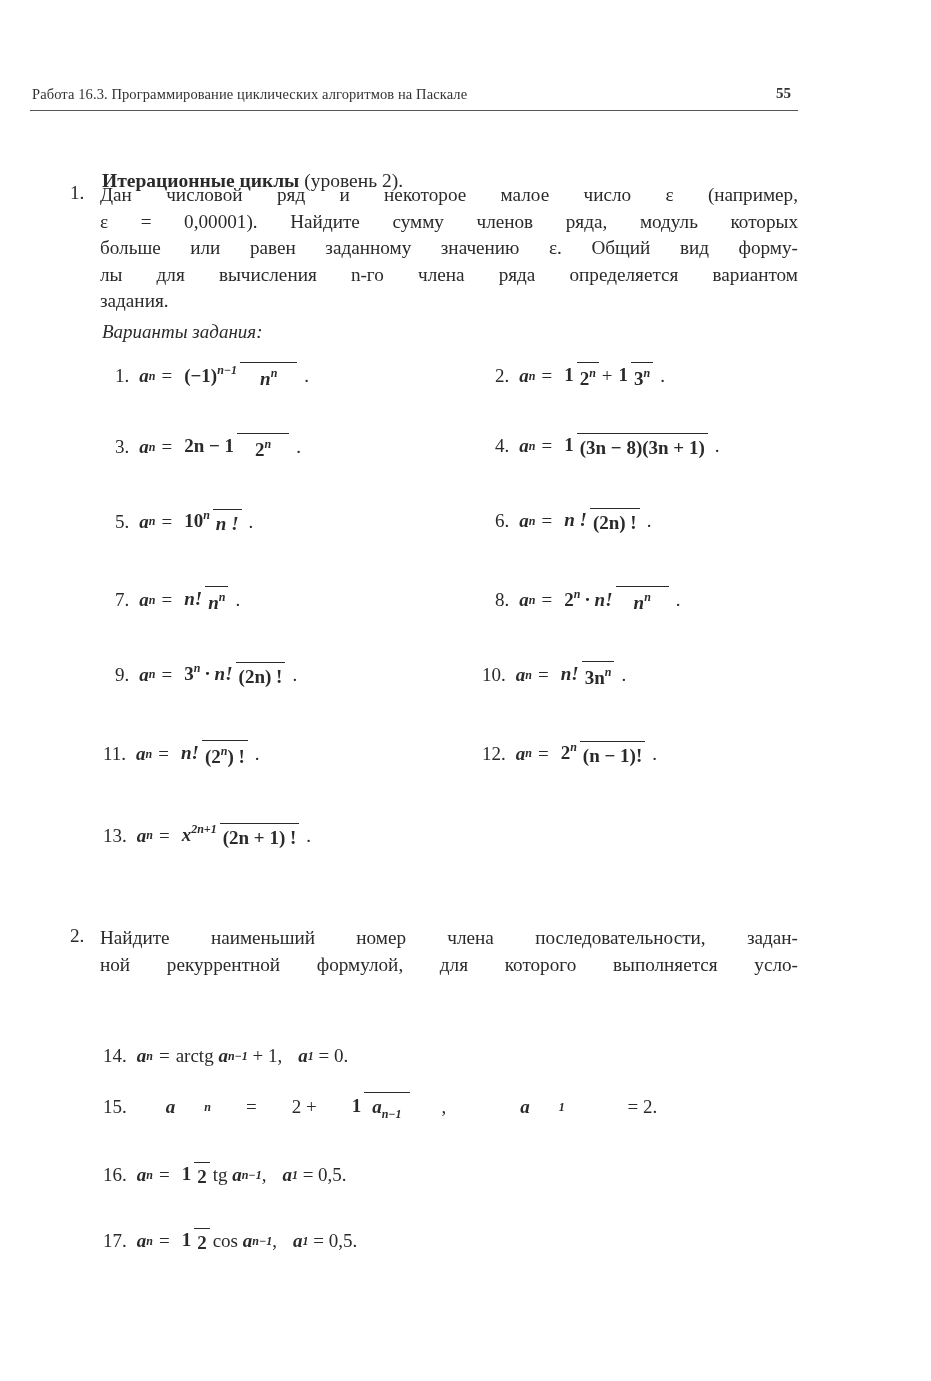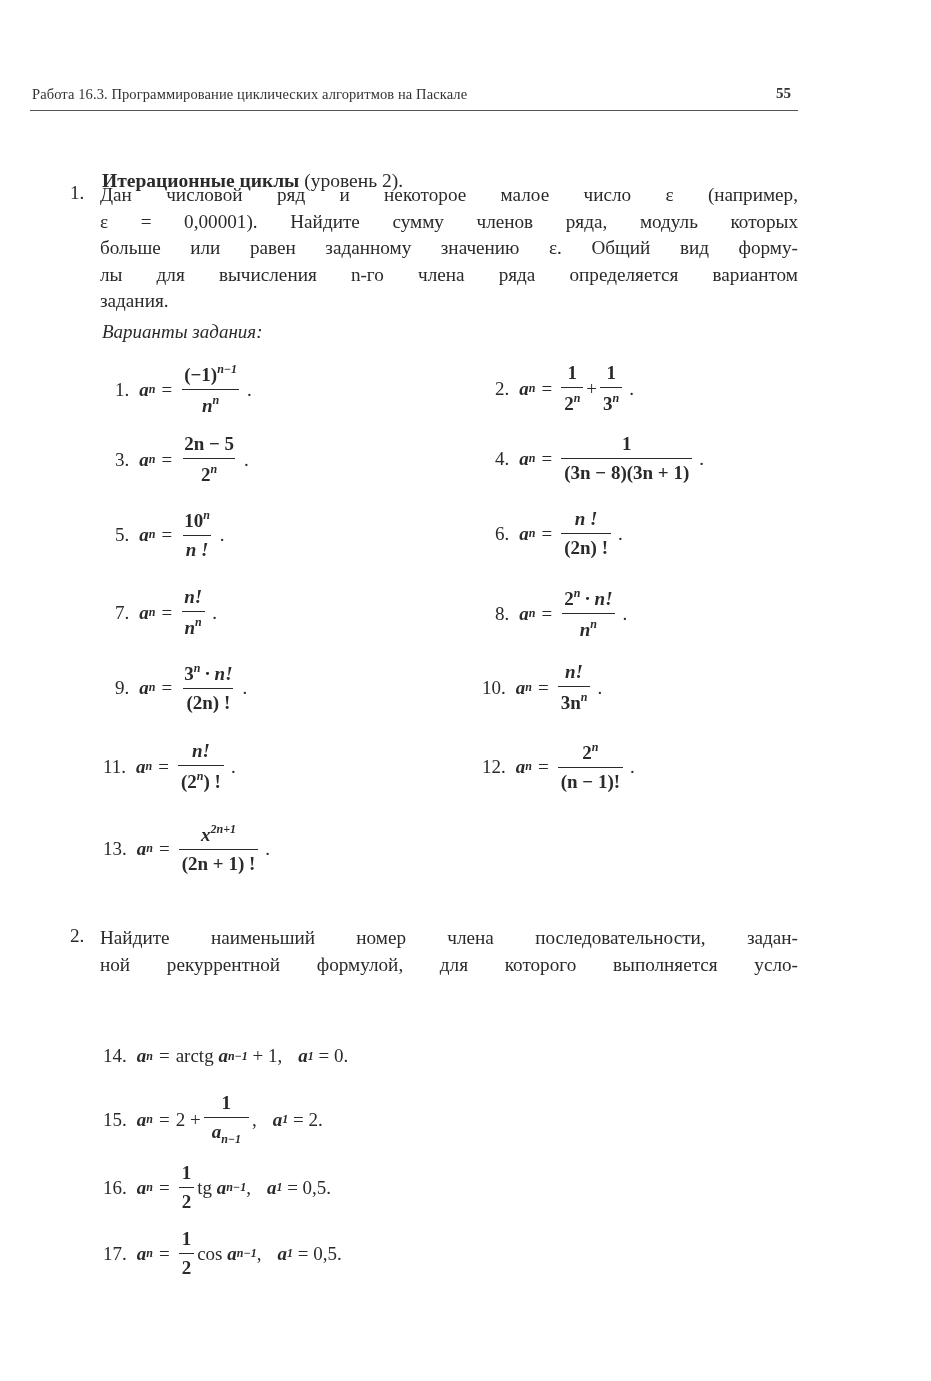--- a/index.html
+++ b/index.html
@@ -13,21 +13,21 @@
   .sec-title b { font-weight: bold; }
   .para { left: 100px; width: 698px; font-size: 19.2px; line-height: 26.6px; text-align: justify; }
   .num { font-size: 19.2px; left: 70px; }
   .variants-title { top: 321px; left: 102px; font-size: 19px; font-style: italic; }
   .frm { font-size: 19px; display: flex; align-items: center; white-space: nowrap; }
   .frm .lbl { margin-right: 10px; }
   .v { font-style: italic; font-weight: bold; }
   .sub { font-size: 12px; vertical-align: -5px; font-style: italic; font-weight: bold; }
   .sup { font-size: 12px; vertical-align: 8px; font-style: italic; font-weight: bold; }
   .eq { margin: 0 6px; }
-  .fr { display: inline-flex; flex-direction: column; align-items: center; margin: 0 3px; }
+  .fr { display: inline-flex; flex-direction: row; align-items: center; margin: 0 3px; }
   .fr .n { padding: 0 3px 3px 3px; }
   .fr .d { padding: 3px 3px 0 3px; border-top: 1.3px solid #2a2a2a; }
   .fr .n, .fr .d { font-weight: bold; }
   .it { font-style: italic; }
   .punct { margin-left: 4px; }
   .pad8 { padding-left: 8px; }
   .abs-bar { border-left: 1.3px solid #2a2a2a; border-right: 1.3px solid #2a2a2a; padding: 0 2px; }
 </style>
 </head>
 <body>
@@ -78,21 +78,21 @@
   </span>
   <span class="punct">.</span>
 </div>
 
 <div class="abs frm" style="top:433px; left:115px;">
   <span class="lbl">3.</span>
   <span class="v">a</span>
     <span class="sub">n</span>
   <span class="eq">=</span>
   <span class="fr">
-    <span class="n">2n − 5</span>
+    <span class="n">2n − 1</span>
     <span class="d" style="padding-left:18px;padding-right:18px;"><span>2</span><span class="sup">n</span></span>
   </span>
   <span class="punct">.</span>
 </div>
 
 <div class="abs frm" style="top:433px; left:495px;">
   <span class="lbl">4.</span>
   <span class="v">a</span>
     <span class="sub">n</span>
   <span class="eq">=</span>
@@ -222,21 +222,21 @@
   <span class="v">a</span><span class="sub">n</span>
   <span class="eq">=</span>
   <span>arctg</span>&nbsp;
   <span class="v">a</span><span class="sub">n−1</span>&nbsp;
   <span>+ 1,</span>
   <span class="pad8"></span>
   <span class="v pad8">a</span><span class="sub">1</span>&nbsp;
   <span>= 0.</span>
 </div>
 
-<div class="abs frm" style="top:1092px; left:103px;">
+<div class="abs frm" style="top:1092px; left:103px;gap:29px;">
   <span class="lbl">15.</span>
   <span class="v">a</span><span class="sub">n</span>
   <span class="eq">=</span>
   <span>2 +</span>
   <span class="fr">
     <span class="n">1</span>
     <span class="d" style="padding-left:8px;padding-right:8px;"><span class="it">a</span><span class="sub">n−1</span></span>
   </span>
   <span>,</span>
   <span class="pad8"></span>

